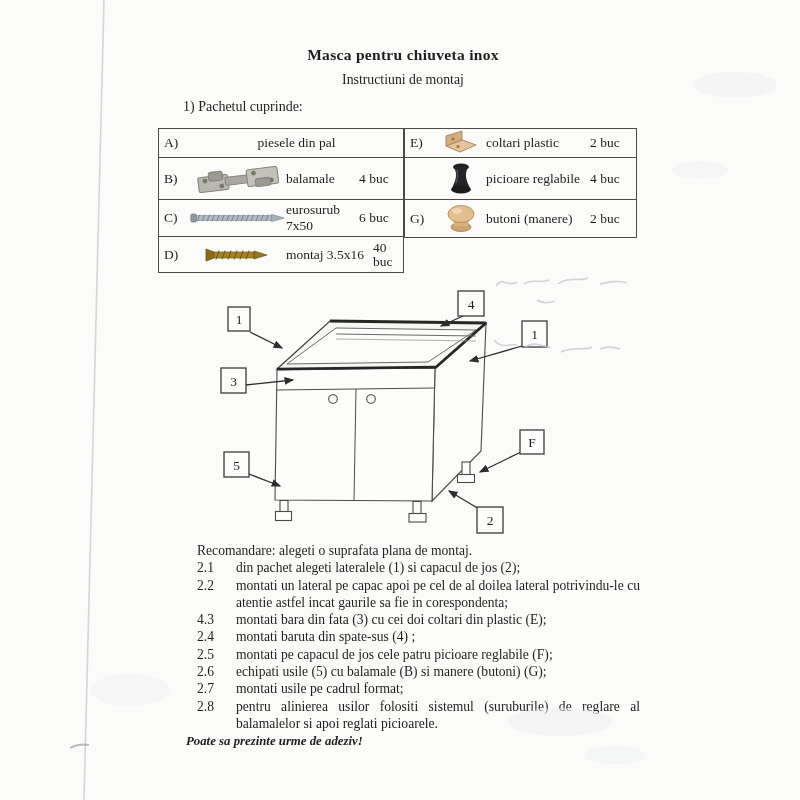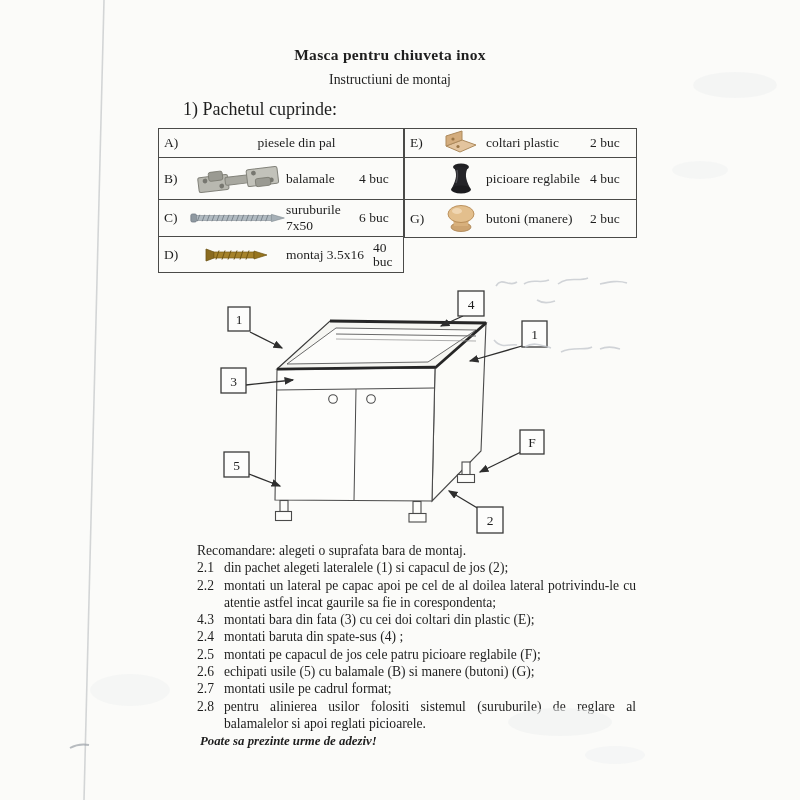--- a/index.html
+++ b/index.html
@@ -1,21 +1,21 @@
 <!DOCTYPE html>
 <html><head>
 <meta charset="utf-8">
 <style>
   html,body{margin:0;padding:0;}
   body{width:800px;height:800px;background:#fbfbf9;position:relative;overflow:hidden;
        font-family:"Liberation Serif", serif;color:#1e1e1e;}
-  .titles{position:absolute;top:46px;left:1px;width:778px;text-align:center;}
+  .titles{position:absolute;top:46px;left:14px;width:778px;text-align:center;}
   .doc-title{font-size:15.5px;font-weight:bold;letter-spacing:.3px;}
   .doc-subtitle{font-size:13.8px;margin-top:8px;}
-  .pkg-heading{position:absolute;left:183px;top:99px;font-size:18px;}
+  .pkg-heading{position:absolute;left:183px;top:99px;font-size:14px;}
 
   .tbl{position:absolute;top:128px;border:1.4px solid #4a4a48;box-sizing:border-box;}
   .tbl-left{left:158px;width:246px;}
   .tbl-right{left:404px;width:233px;}
   .row{display:flex;align-items:center;border-bottom:1.4px solid #4a4a48;box-sizing:border-box;}
   .row:last-child{border-bottom:none;}
   .h1{height:29px}.h2{height:42px}.h3{height:37px}.h4{height:35px}
   .cell-letter{flex:none;width:26px;padding-left:5px;font-size:13.5px;}
   .cell-img{flex:none;display:flex;align-items:center;justify-content:center;}
   .tbl-left .cell-img{width:96px;}
@@ -27,25 +27,25 @@
   .qty-narrow{width:30px !important;line-height:14px;}
   .row-a .cell-name{text-align:center;}
 
   .diagram-svg{position:absolute;left:195px;top:283px;}
   .artifacts-svg{position:absolute;left:0;top:0;pointer-events:none;z-index:6;}
 
   .instructions{position:absolute;left:176px;top:542px;width:464px;
                 font-size:13.6px;line-height:17.3px;}
   .inst-heading{font-size:13.8px;}
   .recommend{margin-left:21px;}
-  .inst-item{display:flex;margin-left:21px;}
+  .inst-item{display:flex;margin-left:21px;gap:12px;}
   .inst-num{flex:none;width:27px;}
   .inst-text{width:412px;}
   .justify{text-align:justify;}
-  .note{margin-left:24px;font-style:italic;font-weight:bold;font-size:12.8px;margin-top:1px;}
+  .note{margin-left:10px;font-style:italic;font-weight:bold;font-size:12.8px;margin-top:1px;}
 </style>
 </head>
 <body>
 
 <div class="titles">
   <div class="doc-title">Masca pentru chiuveta inox</div>
   <div class="doc-subtitle">Instructiuni de montaj</div>
 </div>
 
 <div class="pkg-heading">1) Pachetul cuprinde:</div>
@@ -80,21 +80,21 @@
     <div class="cell-img">
       <svg width="118" height="18" viewBox="0 0 118 18">
         <rect x="1" y="4" width="7" height="10" rx="2" fill="#8f99a1" stroke="#66707a" stroke-width="0.8"></rect>
         <rect x="8" y="6" width="92" height="6" fill="#b0bac1" stroke="#7c868e" stroke-width="0.7"></rect>
         <g stroke="#6e7880" stroke-width="1">
           <path d="M12,5 l-3,8 M18,5 l-3,8 M24,5 l-3,8 M30,5 l-3,8 M36,5 l-3,8 M42,5 l-3,8 M48,5 l-3,8 M54,5 l-3,8 M60,5 l-3,8 M66,5 l-3,8 M72,5 l-3,8 M78,5 l-3,8 M84,5 l-3,8 M90,5 l-3,8 M96,5 l-3,8"></path>
         </g>
         <polygon points="100,4.5 116,9 100,13.5" fill="#a5afb6" stroke="#7c868e" stroke-width="0.7"></polygon>
       </svg>
     </div>
-    <div class="cell-name">suruburile 7x50</div>
+    <div class="cell-name">eurosurub 7x50</div>
     <div class="cell-qty">6 buc</div>
   </div>
   <div class="row h4">
     <div class="cell-letter">D)</div>
     <div class="cell-img">
       <svg width="66" height="18" viewBox="0 0 66 18">
         <polygon points="1,3 9,6 9,12 1,15" fill="#8a6b20" stroke="#6d5414" stroke-width="0.8"></polygon>
         <rect x="9" y="6" width="40" height="6" fill="#a5822a" stroke="#7b5f18" stroke-width="0.7"></rect>
         <g stroke="#6d5414" stroke-width="1">
           <path d="M14,4.5 l-3,9 M20,4.5 l-3,9 M26,4.5 l-3,9 M32,4.5 l-3,9 M38,4.5 l-3,9 M44,4.5 l-3,9"></path>
@@ -220,21 +220,21 @@
       <text x="532" y="447">F</text>
     </g>
     <g>
       <rect x="477" y="507" width="26" height="26" fill="#fdfdfc" stroke="#3a3a3a" stroke-width="1.3"></rect>
       <text x="490" y="525">2</text>
     </g>
   </g>
 </svg>
 
 <div class="instructions">
-  <div class="recommend">Recomandare: alegeti o suprafata bara de montaj.</div>
+  <div class="recommend">Recomandare: alegeti o suprafata plana de montaj.</div>
   <div class="inst-item">
     <div class="inst-num">2.1</div>
     <div class="inst-text">din pachet alegeti lateralele (1) si capacul de jos (2);</div>
   </div>
   <div class="inst-item">
     <div class="inst-num">2.2</div>
     <div class="inst-text justify">montati un lateral pe capac apoi pe cel de al doilea lateral potrivindu-le cu atentie astfel incat gaurile sa fie in corespondenta;</div>
   </div>
   <div class="inst-item">
     <div class="inst-num">4.3</div>

